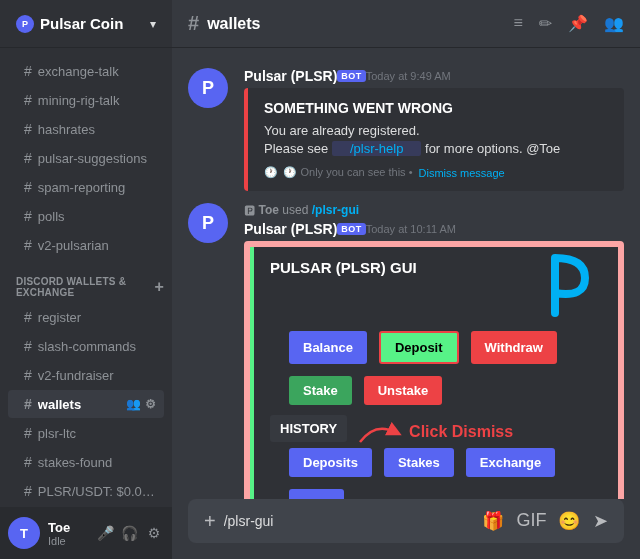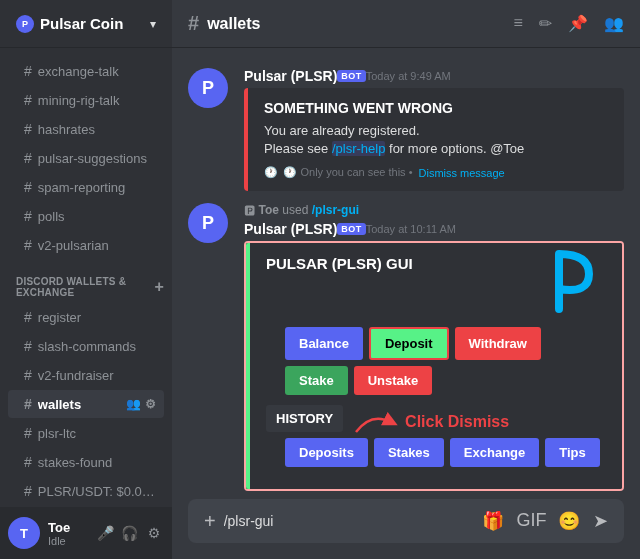--- a/index.html
+++ b/index.html
@@ -314,42 +314,42 @@
 
     .embed-desc {
       font-size: 13px;
       color: #dcddde;
       line-height: 1.4;
     }
 
     .embed-desc .command {
       background: rgba(88,101,242,0.2);
       color: #00b0f4;
-      padding: 0 0;
+      padding: 0 18px;
       border-radius: 2px;
     }
 
     .embed-footer {
       display: flex;
       align-items: center;
       gap: 6px;
       margin-top: 8px;
       font-size: 11px;
       color: #72767d;
     }
 
     .dismiss-link {
       color: #00b0f4;
       cursor: pointer;
       font-size: 11px;
     }
 
     
     .gui-embed-wrapper {
-      border: 2px solid #fca5a5;
+      border: 6px solid #fca5a5;
       border-radius: 4px;
       background: #2f3136;
       max-width: 440px;
       overflow: hidden;
     }
 
     .used-notice {
       font-size: 12px;
       color: #8e9297;
       margin-bottom: 4px;
@@ -385,21 +385,21 @@
       height: 60px;
       display: flex;
       align-items: center;
       justify-content: center;
     }
 
     
     .button-row {
       display: flex;
       flex-wrap: wrap;
-      gap: 6px;
+      gap: 12px;
       margin-bottom: 10px;
       padding-left: 19px;
     }
 
     .section-label {
       background: #36393f;
       color: #fff;
       font-size: 13px;
       font-weight: 700;
       padding: 6px 10px;

